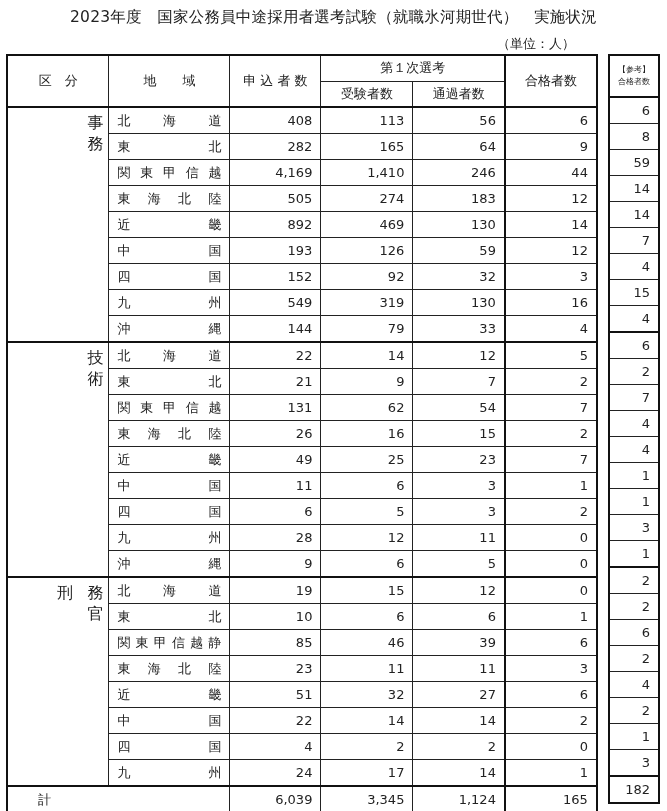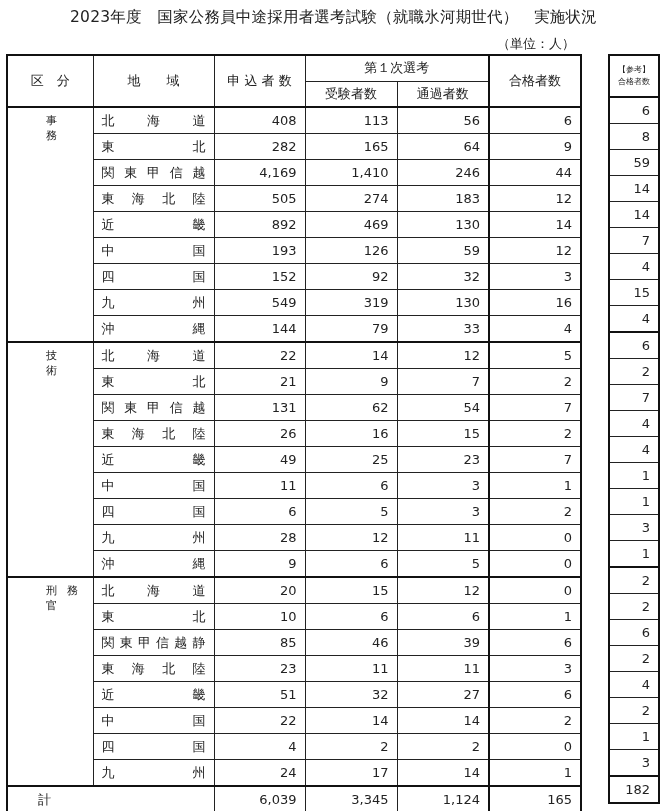--- a/index.html
+++ b/index.html
@@ -11,21 +11,21 @@
   table { border-collapse: collapse; position: absolute; table-layout: fixed; }
   #main { left: 6px; top: 54px; }
   #ref { left: 608px; top: 54px; }
   td, th { border: 1px solid #222; font-weight: normal; padding: 0; font-size: 13px; }
   th { text-align: center; }
   td.num { text-align: right; padding-right: 8px; }
   tr.row td { height: 25px; }
   .thick-top td { border-top: 2px solid #111; }
   .thick-left { border-left: 2px solid #111 !important; }
   .thick-right { border-right: 2px solid #111 !important; margin-left: 8px; }
-  .cat { vertical-align: top; padding-top: 5px; text-align: left; font-size: 11px; letter-spacing: 0.3em; padding-left: 38px; }
+  .cat { vertical-align: top; padding-top: 5px; text-align: right; font-size: 16px; letter-spacing: 0.3em; padding-left: 38px; }
   .region { padding: 0 8px; font-size: 13px; }
   .region span { display: flex; justify-content: space-between; }
   .ref-head { font-size: 8px; line-height: 12px; }
   #main { border: 2px solid #111; }
   #ref { border: 2px solid #111; }
   .total-label { text-align: left; padding-left: 30px; }
 </style>
 </head>
 <body>
 
@@ -287,21 +287,21 @@
       </tr>
       <tr class="row thick-top">
         <td class="cat" rowspan="8">刑 務 官</td>
         <td class="region">
           <span>
             <b style="font-weight:normal">北</b>
             <b style="font-weight:normal">海</b>
             <b style="font-weight:normal">道</b>
           </span>
         </td>
-        <td class="num">20</td>
+        <td class="num">19</td>
         <td class="num">15</td>
         <td class="num">12</td>
         <td class="num thick-left thick-right">0</td>
       </tr>
       <tr class="row">
         <td class="region">
           <span>
             <b style="font-weight:normal">東</b>
             <b style="font-weight:normal">北</b>
           </span>

